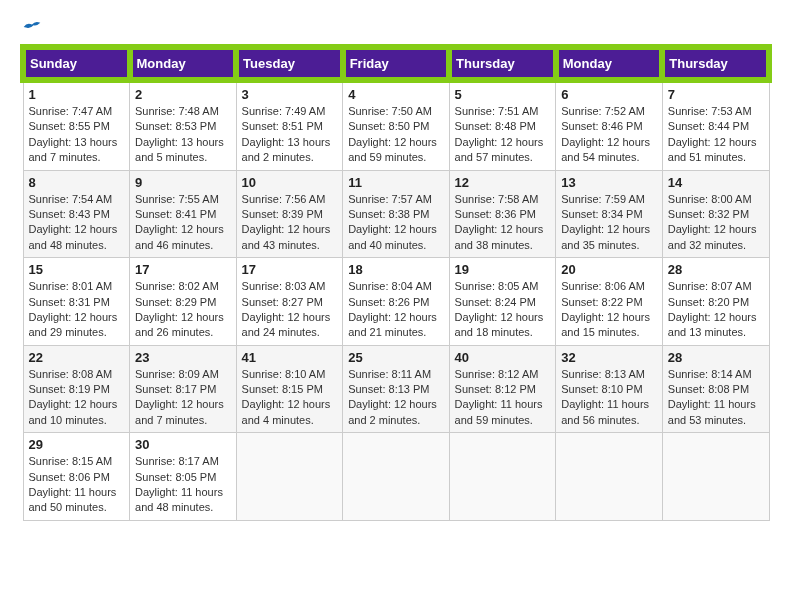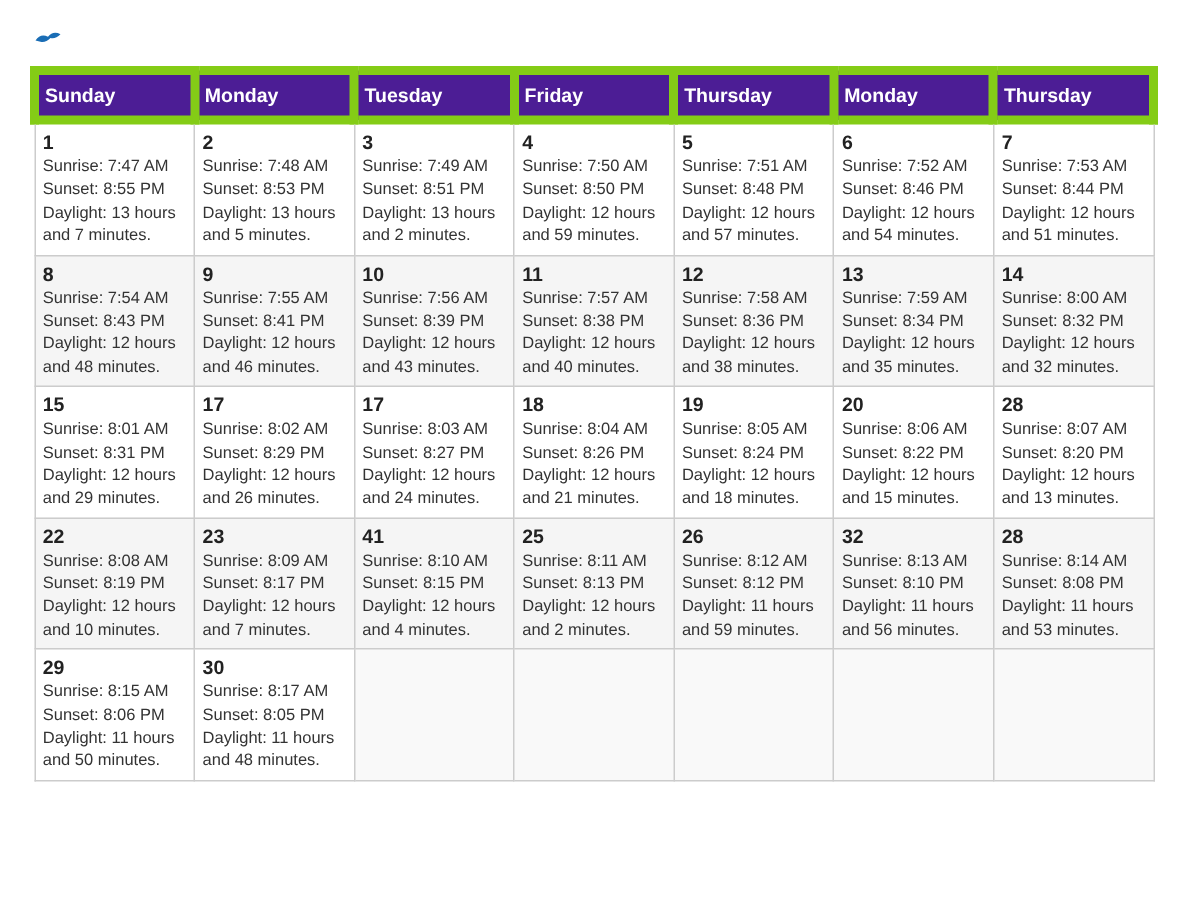--- a/index.html
+++ b/index.html
@@ -225,21 +225,21 @@
         </td>
         <td>
           <span class="day-num">41</span>
           <div class="day-info">Sunrise: 8:10 AM<br>Sunset: 8:15 PM<br>Daylight: 12 hours and 4 minutes.</div>
         </td>
         <td>
           <span class="day-num">25</span>
           <div class="day-info">Sunrise: 8:11 AM<br>Sunset: 8:13 PM<br>Daylight: 12 hours and 2 minutes.</div>
         </td>
         <td>
-          <span class="day-num">26</span>
+          <span class="day-num">40</span>
           <div class="day-info">Sunrise: 8:12 AM<br>Sunset: 8:12 PM<br>Daylight: 11 hours and 59 minutes.</div>
         </td>
         <td>
           <span class="day-num">32</span>
           <div class="day-info">Sunrise: 8:13 AM<br>Sunset: 8:10 PM<br>Daylight: 11 hours and 56 minutes.</div>
         </td>
         <td>
           <span class="day-num">28</span>
           <div class="day-info">Sunrise: 8:14 AM<br>Sunset: 8:08 PM<br>Daylight: 11 hours and 53 minutes.</div>
         </td>

